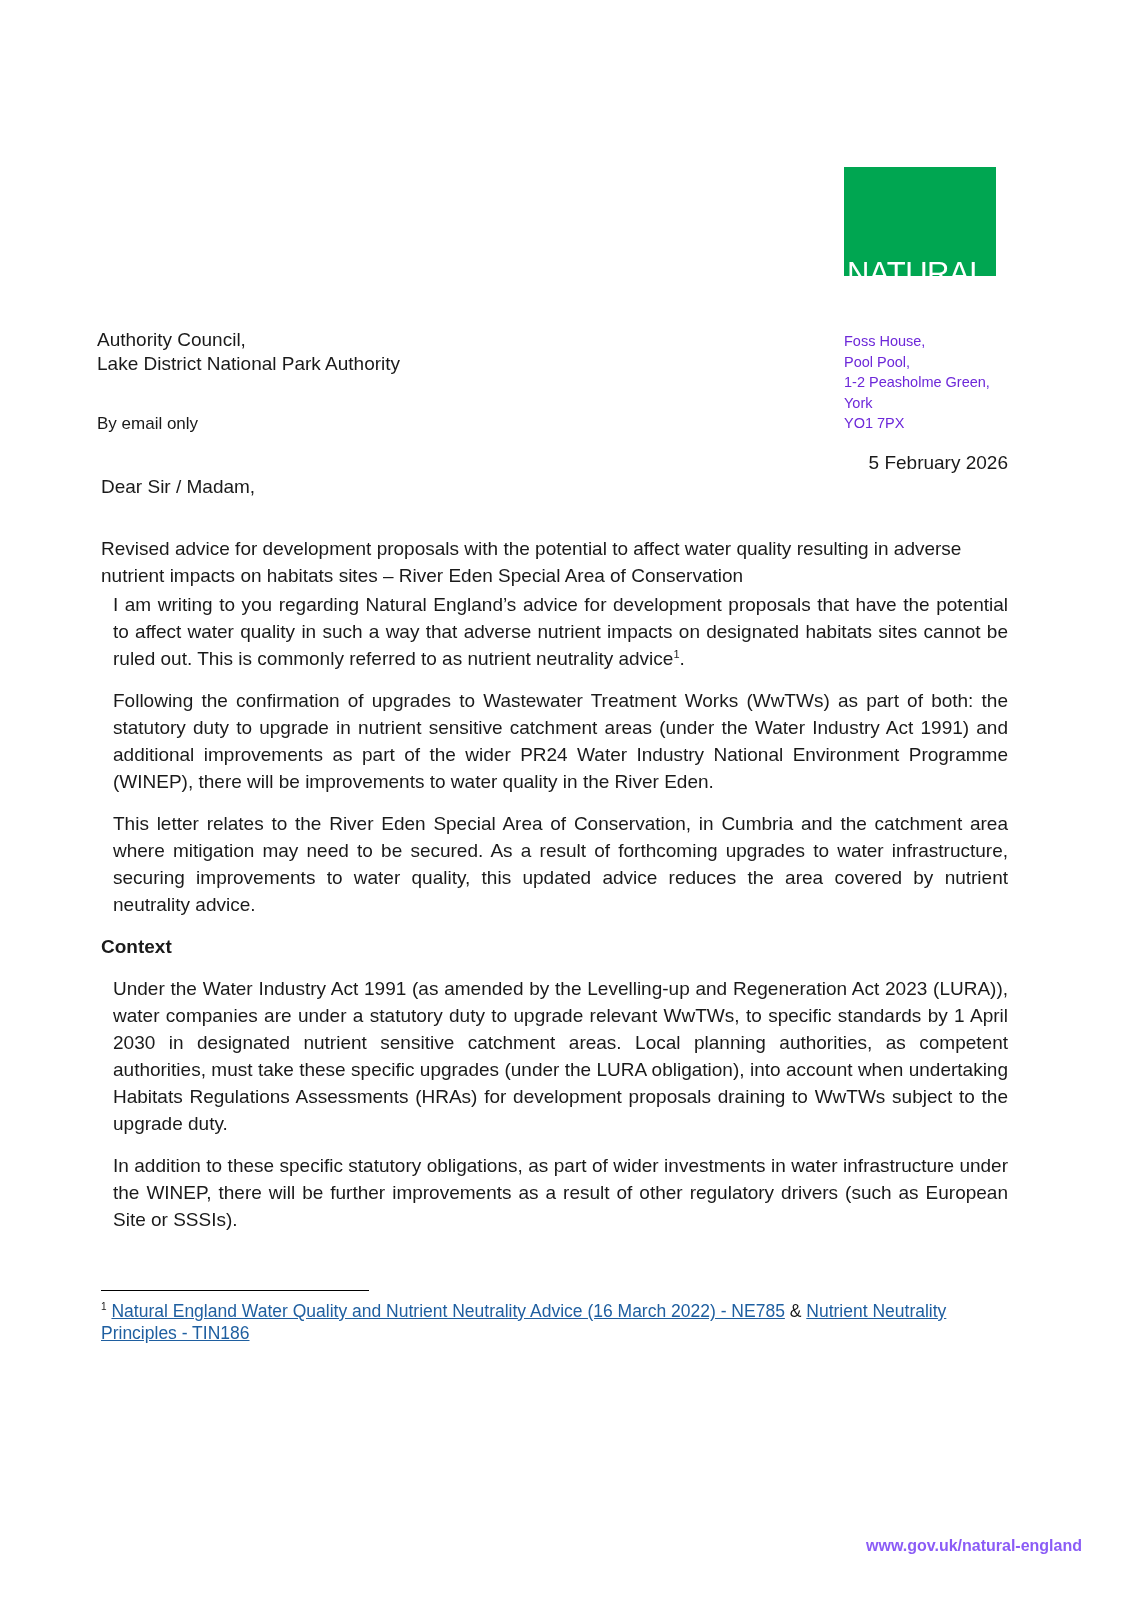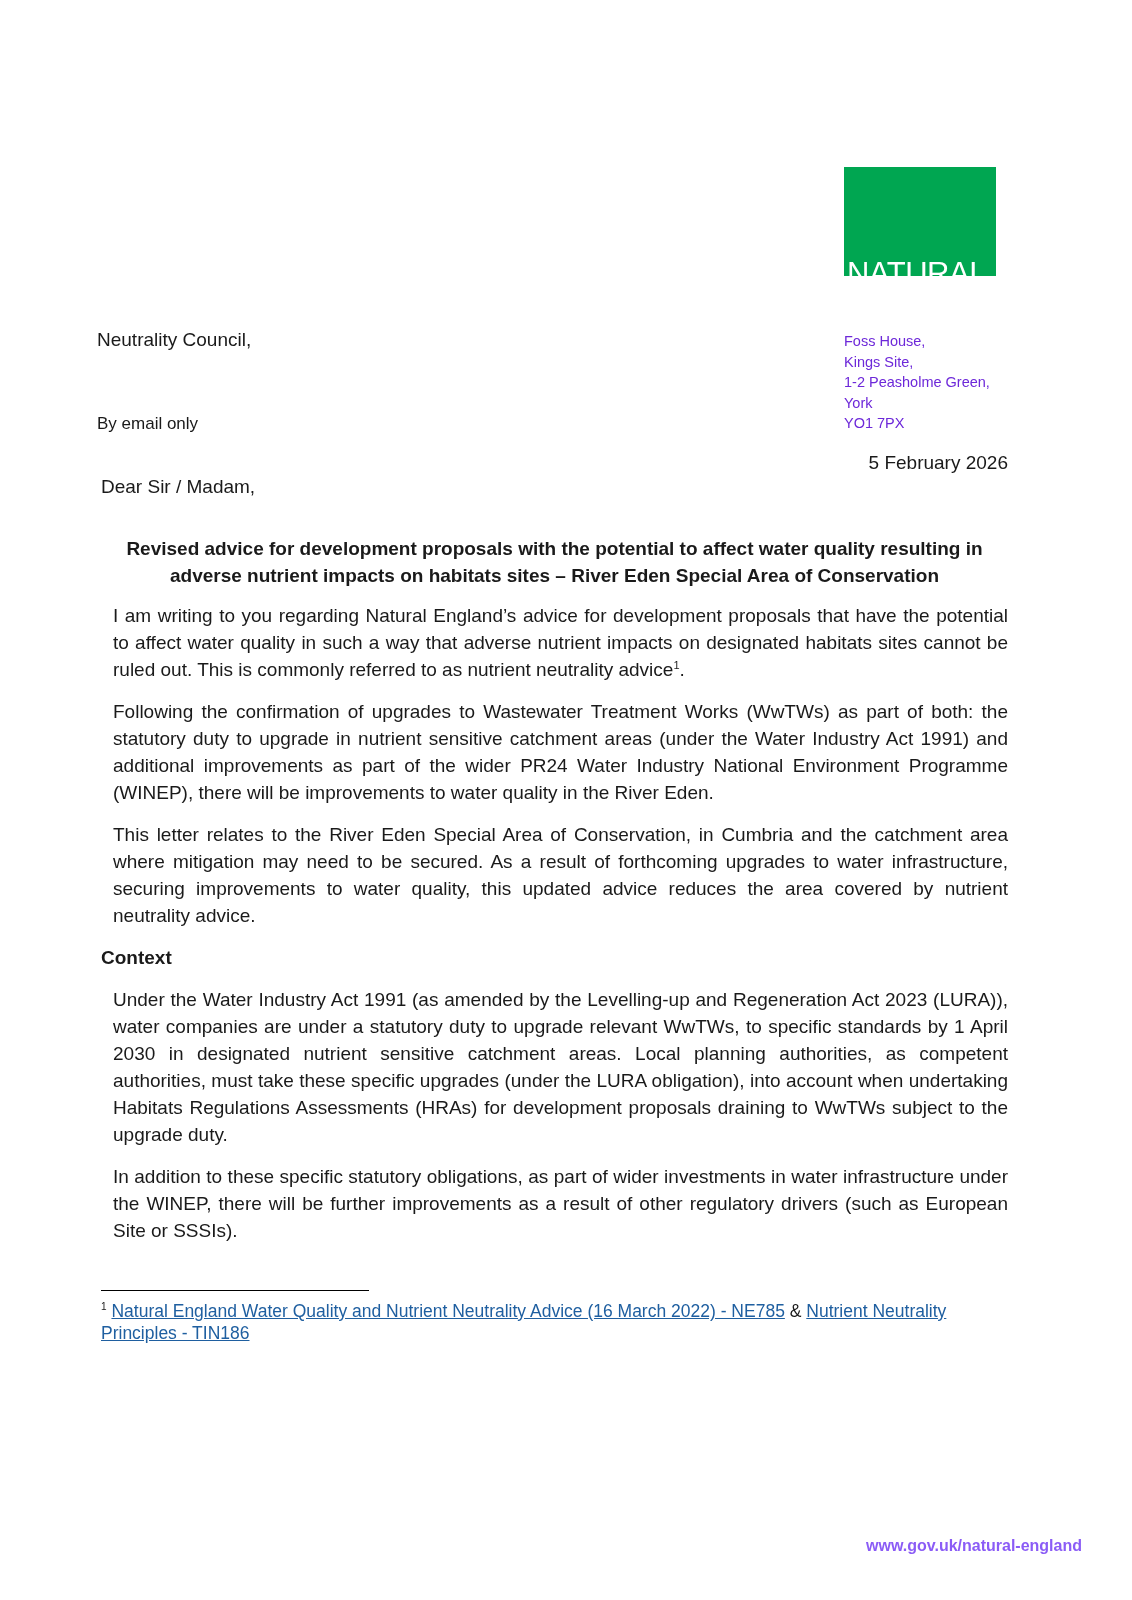--- a/index.html
+++ b/index.html
@@ -13,51 +13,52 @@
     .logo .l1 { top: 92px; }
     .logo .l2 { top: 121px; }
     .address { left: 844px; top: 331px; font-size: 14.5px; line-height: 20.6px; color: #6d28d9; }
     .address div { white-space: nowrap; }
     .date { right: 124px; top: 452px; font-size: 19px; white-space: nowrap; }
     .recipients { left: 97px; top: 328px; font-size: 19px; line-height: 24px; }
     .recipients div { white-space: nowrap; }
     .byemail { left: 97px; top: 414px; font-size: 17px; }
     .salutation { left: 101px; top: 476px; font-size: 19px; }
     .content { left: 101px; top: 535px; width: 907px; font-size: 19px; line-height: 27px; }
-    .subject { font-weight: bold; margin: 0 0 13px 0; text-align: center; }
+    .subject { font-weight: normal; margin: 0 0 2px 0; text-align: left; }
     .content p { margin: 0 0 15px 12px; text-align: justify; }
     .content h3 { font-size: 19px; font-weight: bold; margin: 0 0 15px 0; line-height: 27px; }
     sup { font-size: 11px; line-height: 0; vertical-align: super; }
     .fn-rule { left: 101px; top: 1290px; width: 268px; height: 1px; background: #000; }
     .footnote { left: 101px; top: 1300px; width: 907px; font-size: 17.5px; line-height: 22px; }
     .footnote a { color: #1f5fa0; text-decoration: underline; }
     .footnote sup { font-size: 10px; color: #1a1a1a; }
     .amp { color: #1a1a1a; }
     .footer-url { right: 50px; top: 1537px; font-size: 16px; font-weight: bold; color: #8b5cf6; }
   </style>
 </head>
 <body>
 
 <div class="abs logo">
   <div class="l1">NATURAL</div>
   <div class="l2">ENGLAND</div>
 </div>
 
 <div class="abs address">
   <div>Foss House,</div>
-  <div>Kings Site,</div>
+  <div>Pool Pool,</div>
   <div>1-2 Peasholme Green,</div>
   <div>York</div>
   <div>YO1 7PX</div>
 </div>
 
 <div class="abs date">5 February 2026</div>
 
 <div class="abs recipients">
-  <div>Neutrality Council,</div>
+  <div>Authority Council,</div>
+  <div>Lake District National Park Authority</div>
 </div>
 <div class="abs byemail">By email only</div>
 
 <div class="abs salutation">Dear Sir / Madam,</div>
 
 <div class="abs content">
   <div class="subject">Revised advice for development proposals with the potential to affect water quality resulting in adverse nutrient impacts on habitats sites – River Eden Special Area of Conservation</div>
   <p><span>I am writing to you regarding Natural England’s advice for development proposals that have the potential to affect water quality in such a way that adverse nutrient impacts on designated habitats sites cannot be ruled out. This is commonly referred to as nutrient neutrality advice</span><sup>1</sup><span>.</span></p>
   <p>Following the confirmation of upgrades to Wastewater Treatment Works (WwTWs) as part of both: the statutory duty to upgrade in nutrient sensitive catchment areas (under the Water Industry Act 1991) and additional improvements as part of the wider PR24 Water Industry National Environment Programme (WINEP), there will be improvements to water quality in the River Eden.</p>
   <p>This letter relates to the River Eden Special Area of Conservation, in Cumbria and the catchment area where mitigation may need to be secured. As a result of forthcoming upgrades to water infrastructure, securing improvements to water quality, this updated advice reduces the area covered by nutrient neutrality advice.</p>

